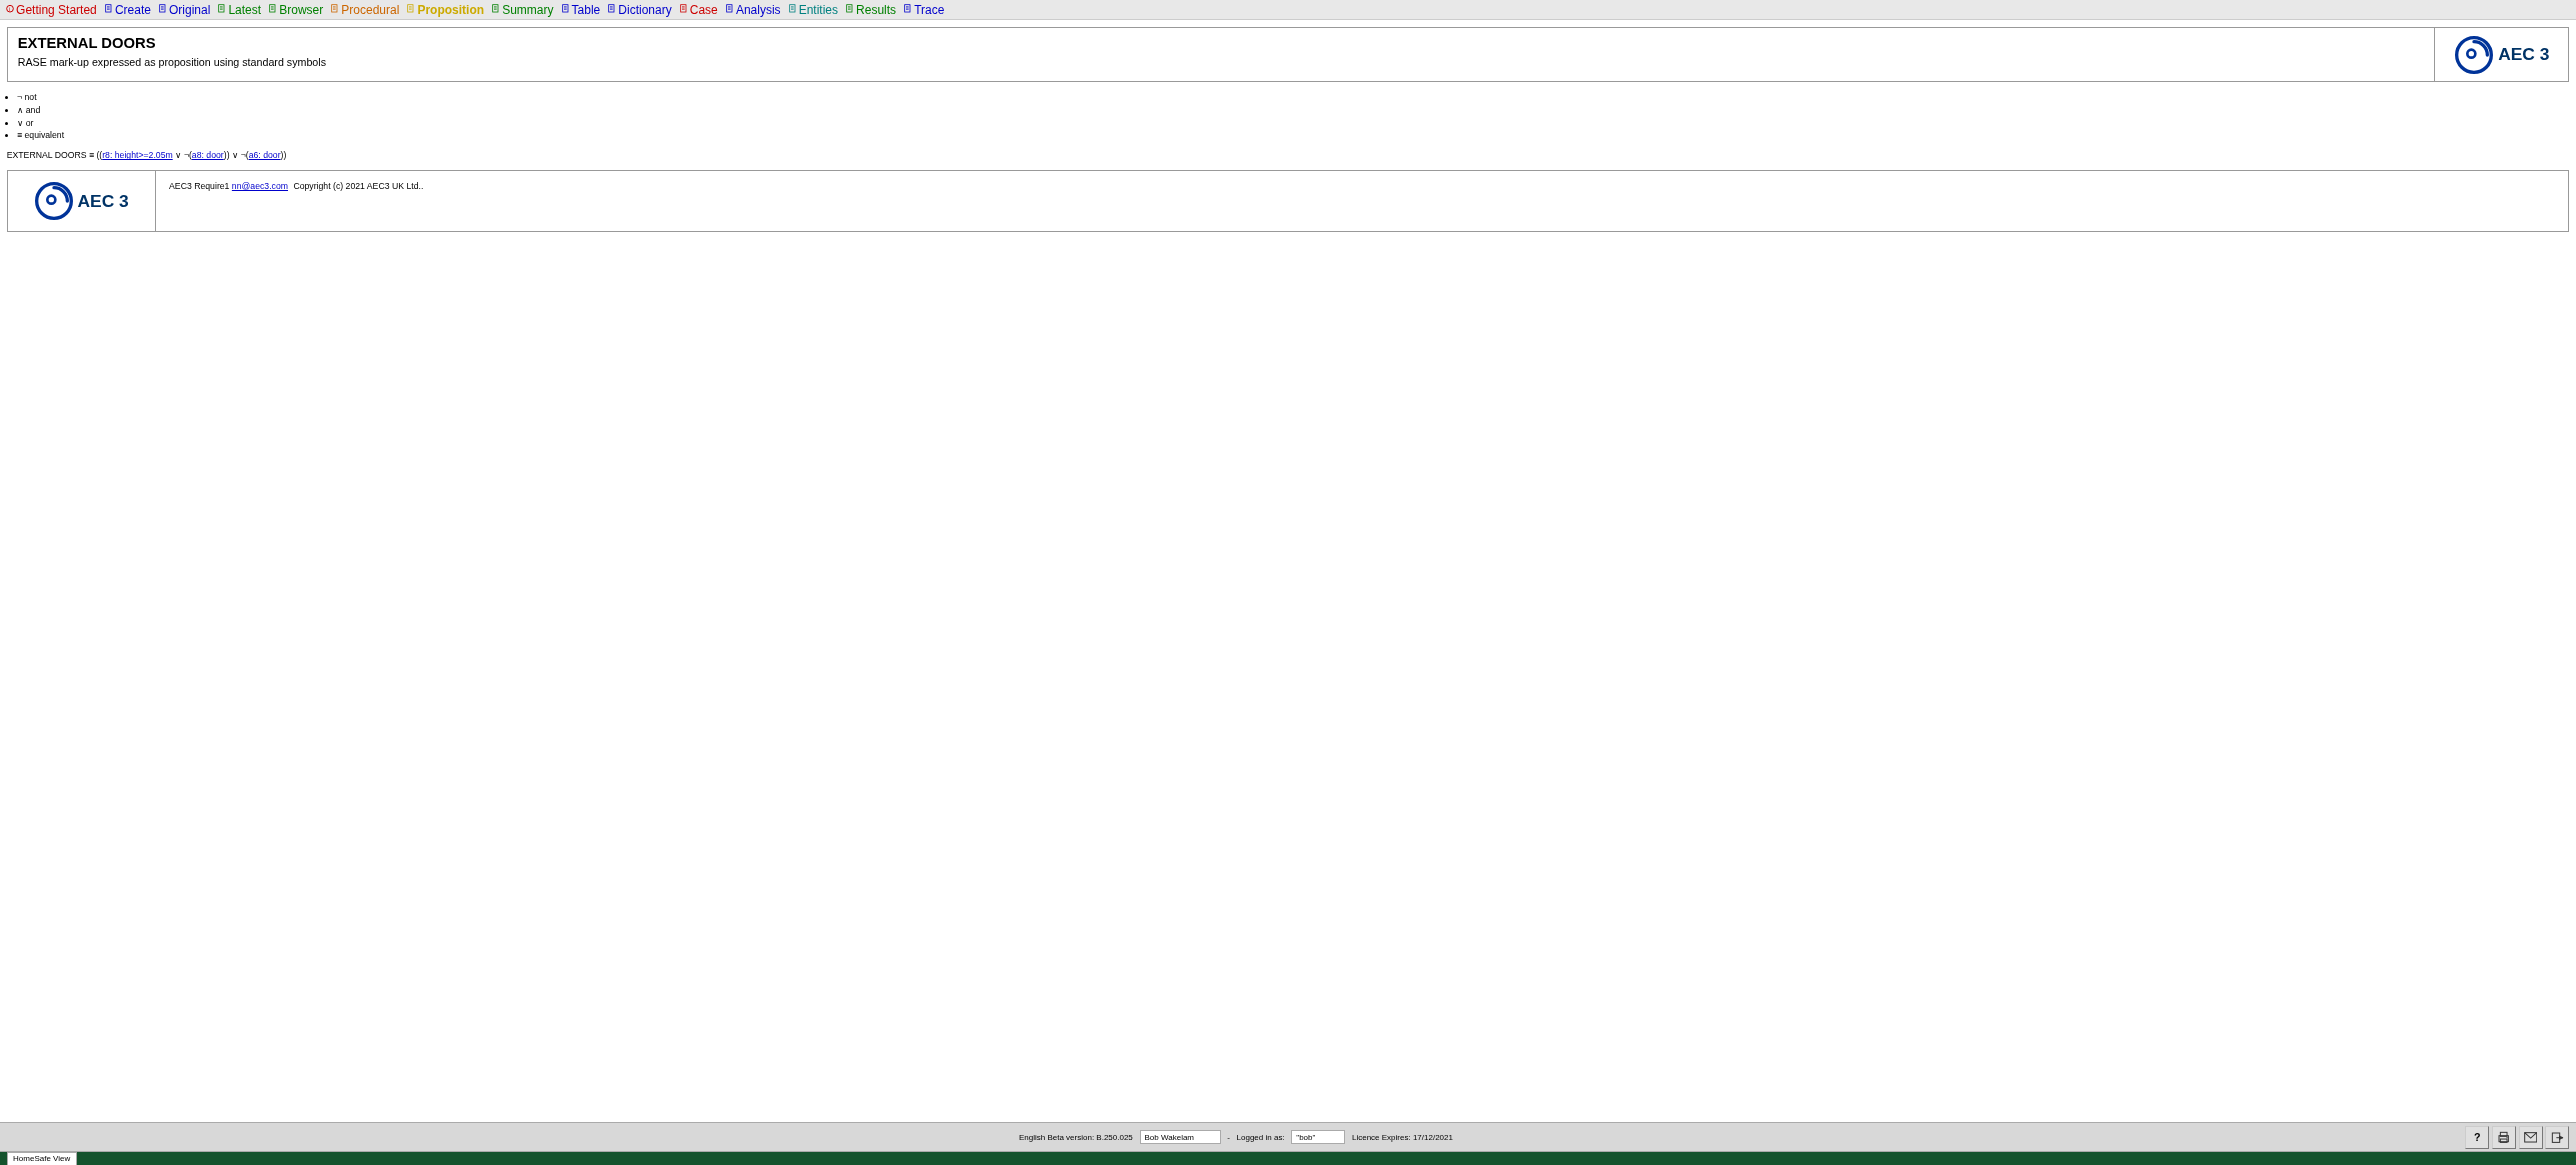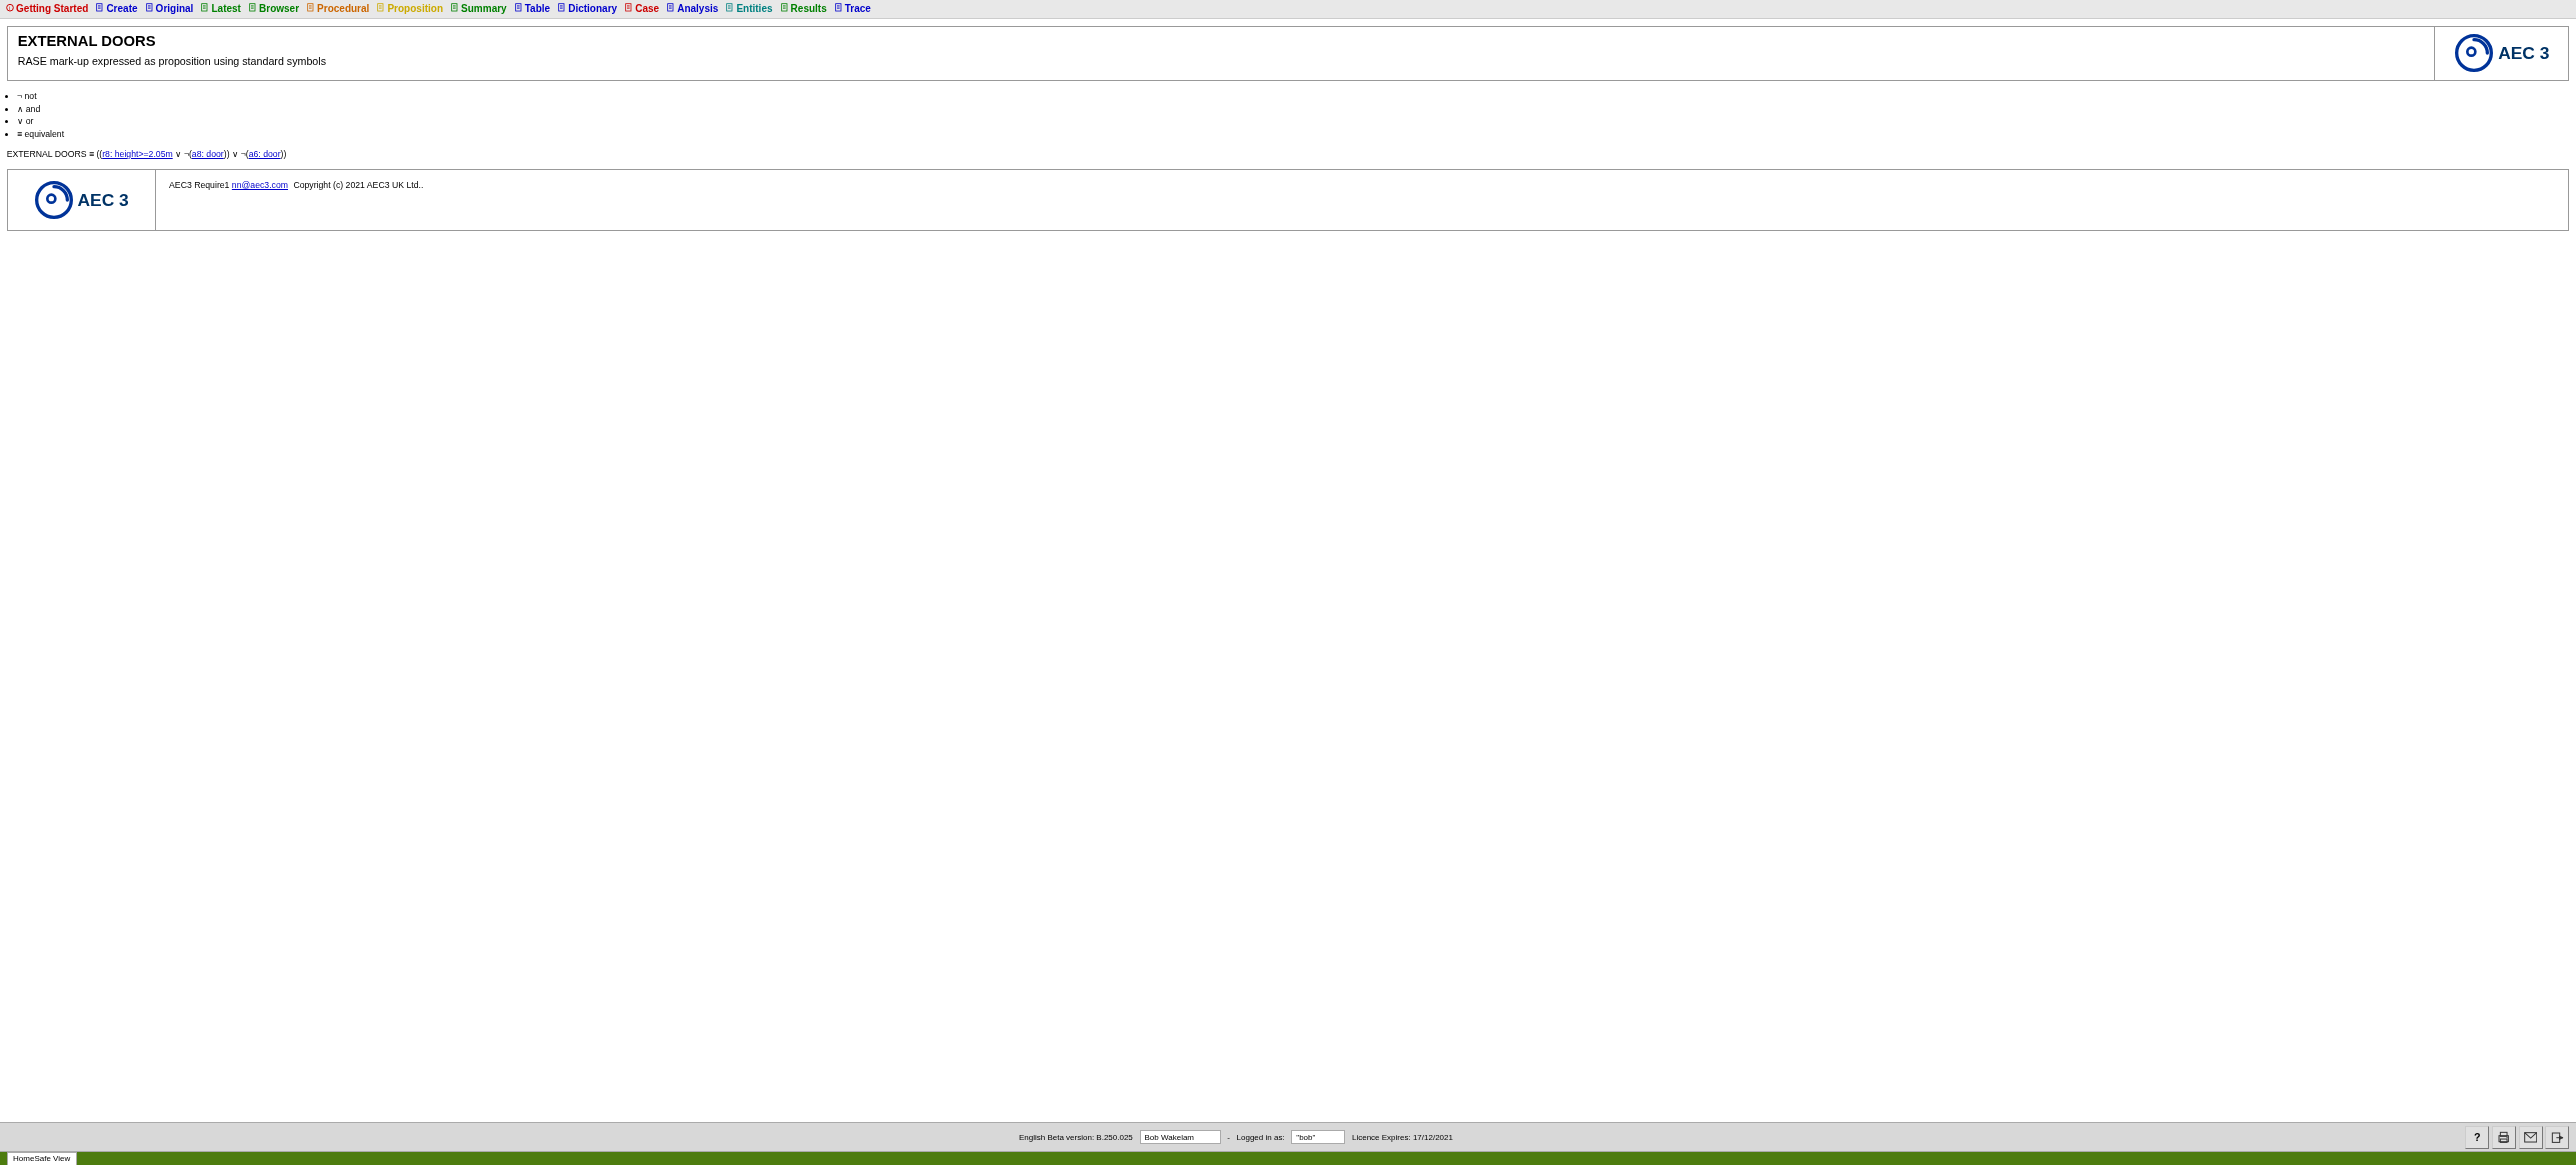--- a/index.html
+++ b/index.html
@@ -19,21 +19,21 @@
     .nav-item {
       display: flex;
       align-items: center;
       gap: 2px;
       padding: 1.3px 3.4px;
       cursor: pointer;
       white-space: nowrap;
       font-size: 8px;
       text-decoration: none;
     }
-    .nav-label { font-size: 10px; font-weight: bold; }
+    .nav-label { font-size: 12px; }
 
     
     .color-blue { color: #0000cc; }
     .color-green { color: #008000; }
     .color-red { color: #cc0000; }
     .color-orange { color: #cc6600; }
     .color-teal { color: #008080; }
     .color-active { color: #ccaa00; font-weight: bold; }
     .color-info { color: #cc0000; }
 
@@ -403,16 +403,16 @@
     </div>
     <div class="status-btn">
       <svg width="13.4" height="13.4" viewBox="0 0 20 20">
         <rect x="2" y="3" width="11" height="14" fill="none" stroke="#333" stroke-width="1.5"></rect>
         <polyline points="12,7 18,10 12,13" fill="#333" stroke="#333" stroke-width="1"></polyline>
         <line x1="8" y1="10" x2="18" y2="10" stroke="#333" stroke-width="1.5"></line>
       </svg>
     </div>
   </div>
 </div>
-<div style="background:#4d7c0f; border-top:0.7px solid #aaa; padding:1.3px 6.7px;">
+<div style="background:#14532d; border-top:0.7px solid #aaa; padding:1.3px 6.7px;">
   <span id="homesafe-label">HomeSafe View</span>
 </div>
 
 
 </body></html>

